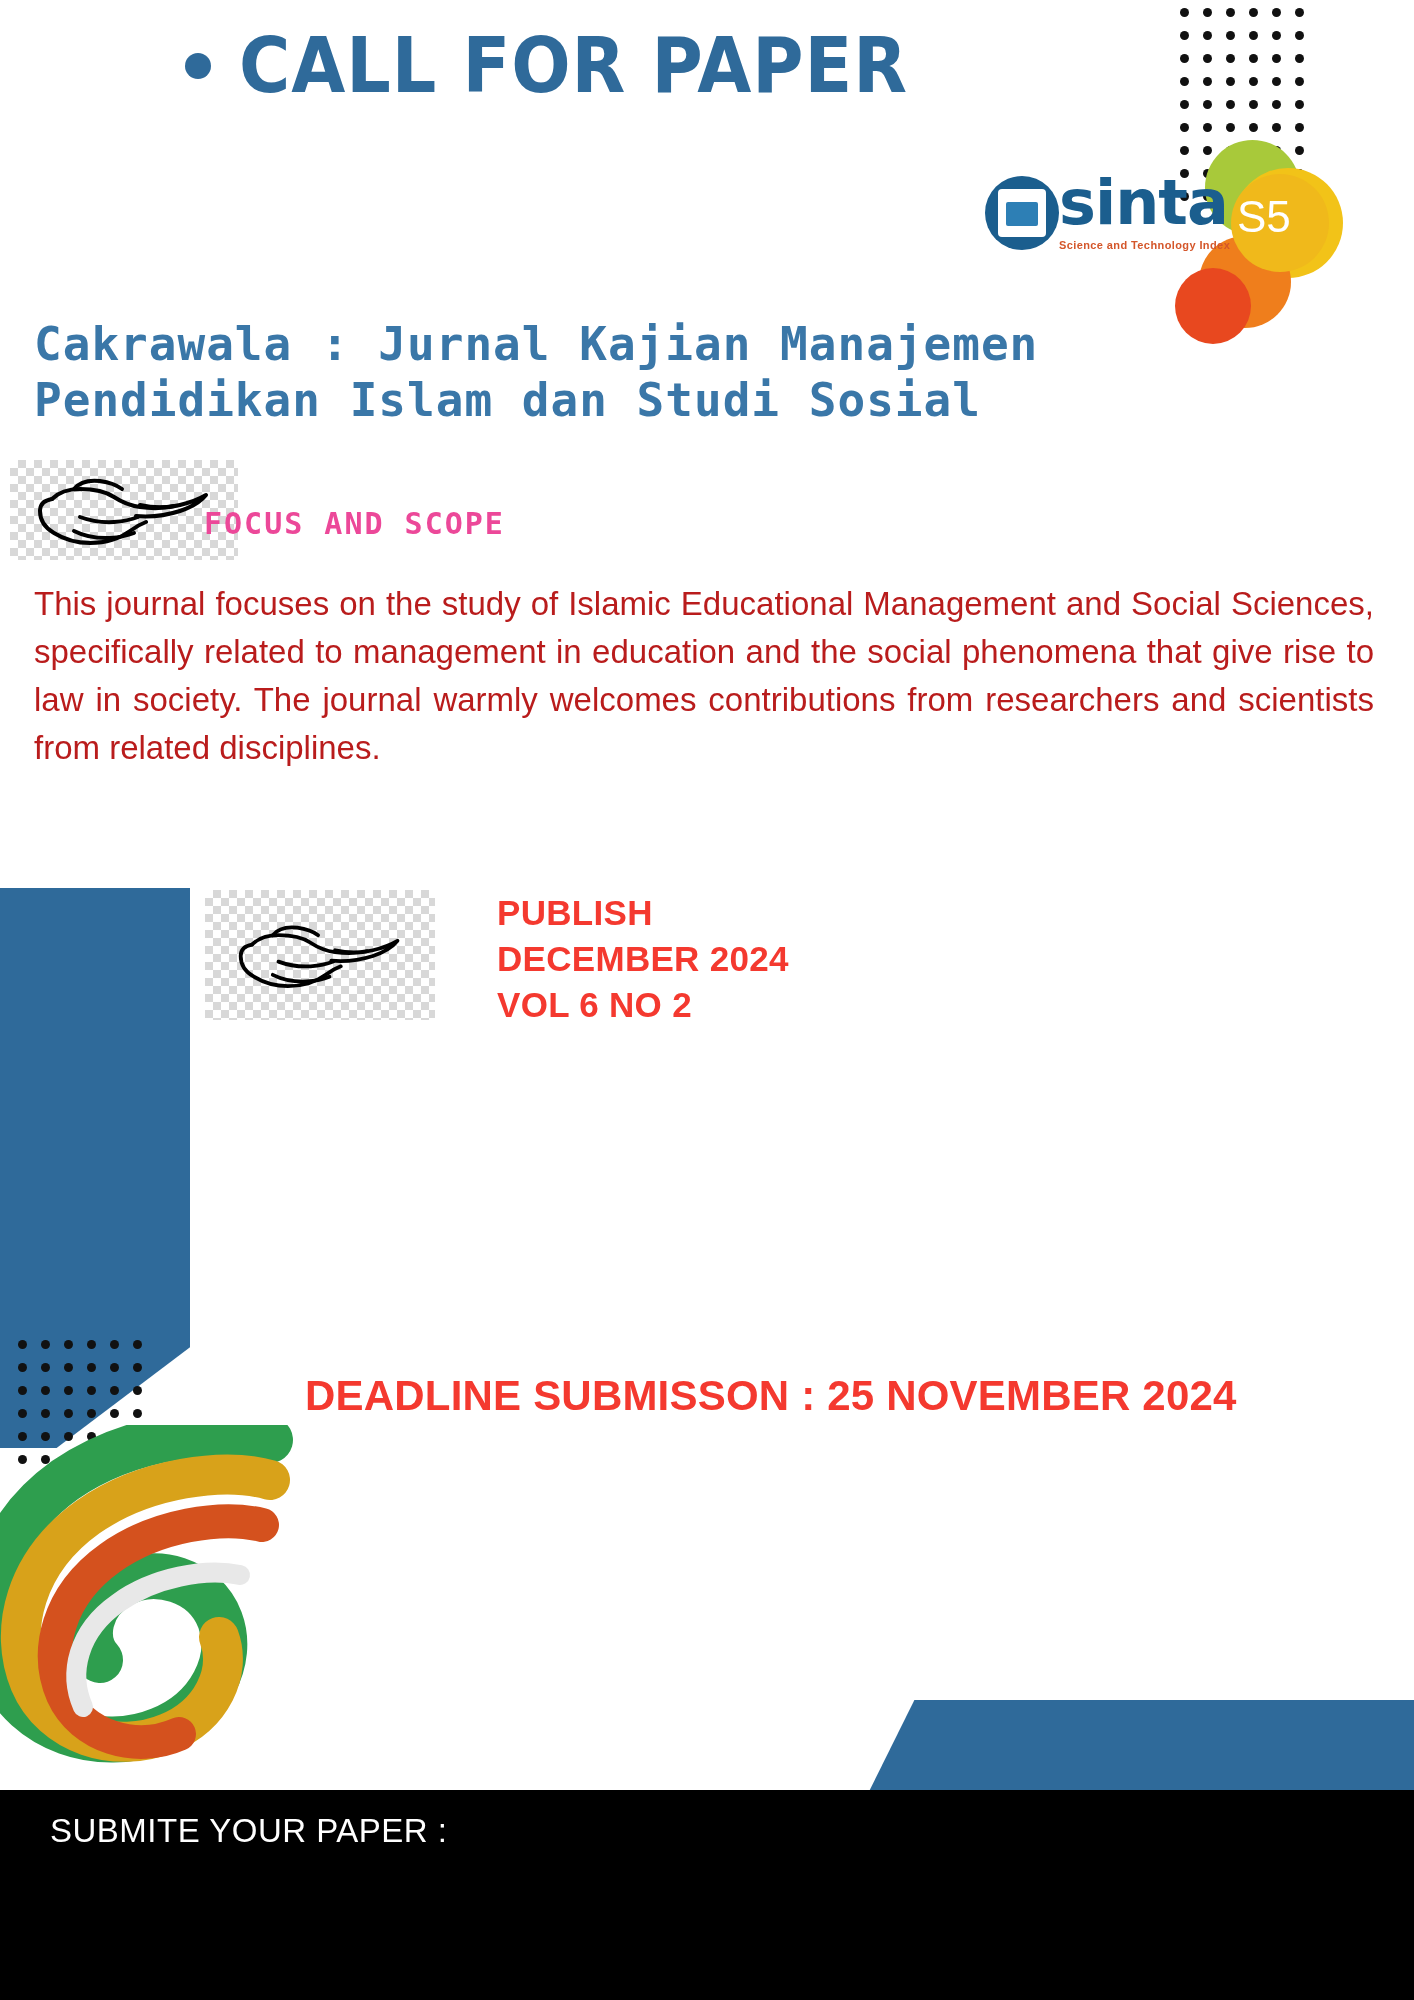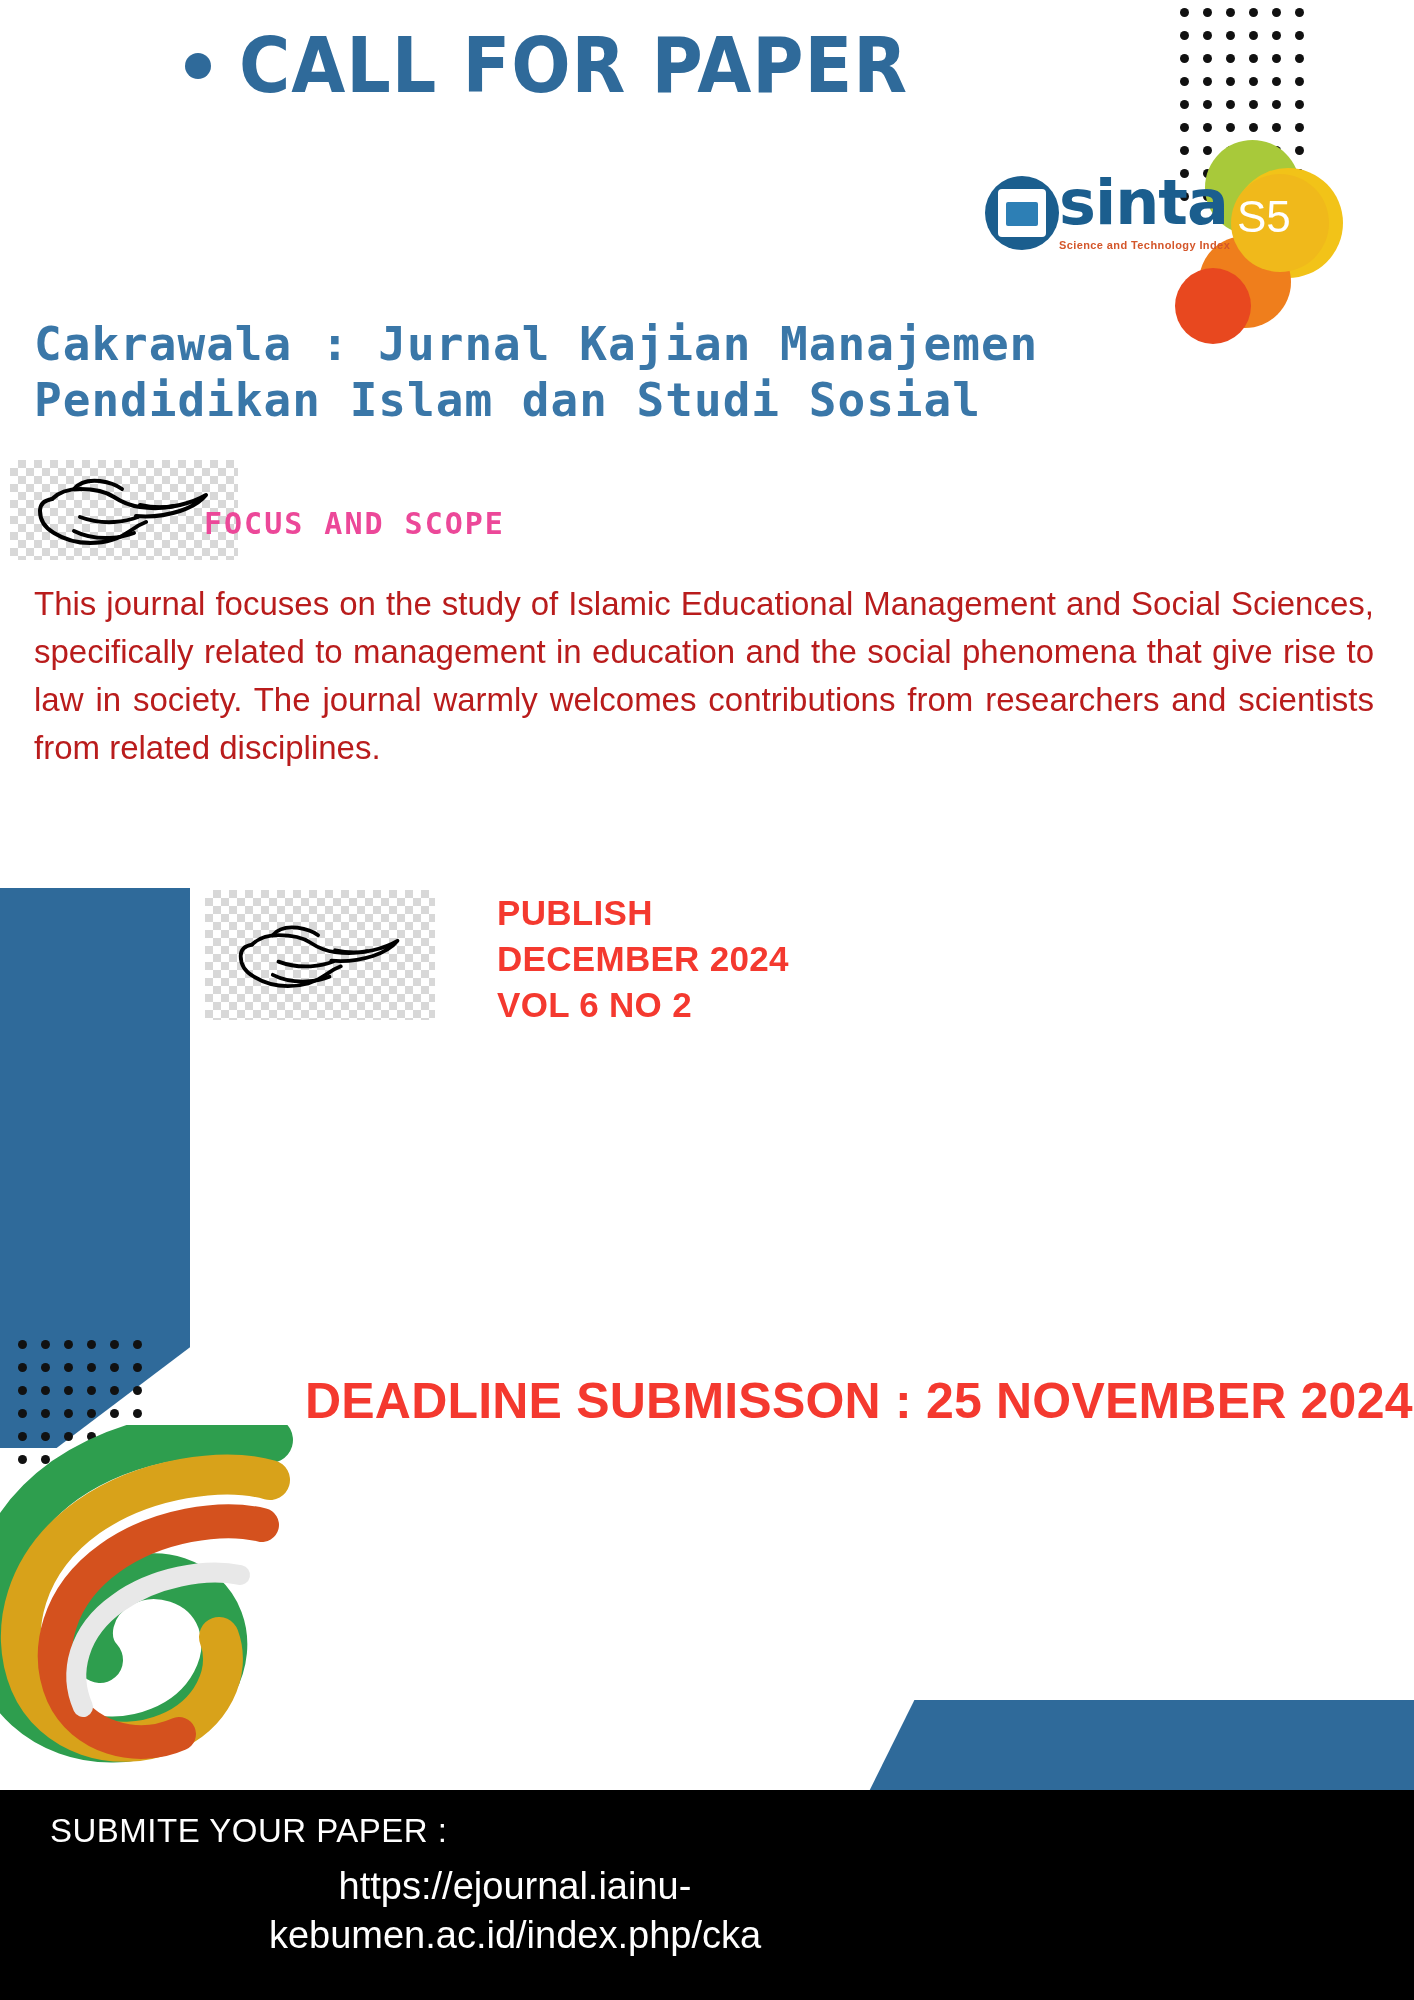--- a/index.html
+++ b/index.html
@@ -229,21 +229,21 @@
     letter-spacing: 0.3px;
   }
 
   
   .deadline {
     position: absolute;
     left: 305px;
     top: 1372px;
     font-family: "Liberation Sans", sans-serif;
     font-weight: bold;
-    font-size: 50px;
+    font-size: 42px;
     color: #f4392f;
     letter-spacing: 0.2px;
     white-space: nowrap;
   }
 
   
   .blue-left-shape {
     position: absolute;
     left: -40px;
     top: 888px;
@@ -472,18 +472,14 @@
     <path d="M300 15 C250 0 160 10 95 55 C25 105 5 185 30 245 C55 305 130 330 190 305 C240 285 265 235 250 195 C235 155 185 140 150 160 C118 178 112 215 130 235" fill="none" stroke="#2e9e4e" stroke-width="46" stroke-linecap="round"></path>
     <path d="M300 55 C255 42 175 52 118 92 C55 137 38 205 60 258 C82 310 146 330 198 308 C242 290 262 247 249 212" fill="none" stroke="#d8a21a" stroke-width="40" stroke-linecap="round"></path>
     <path d="M292 100 C252 90 186 100 140 133 C88 170 74 226 93 270 C112 312 166 328 209 309" fill="none" stroke="#d4511e" stroke-width="34" stroke-linecap="round"></path>
     <path d="M270 150 C235 143 184 152 148 178 C108 206 98 248 113 282" fill="none" stroke="#e8e8e8" stroke-width="20" stroke-linecap="round"></path>
   </svg>
 
   <div class="blue-bottom-shape"></div>
 
   <div class="black-bar"></div>
   <div class="footer-label">SUBMITE YOUR PAPER :</div>
-  <div class="footer-url">
-    <div>https://ejournal.iainu-</div>
-    <div>kebumen.ac.id/index.php/cka</div>
-  </div>
 
 </div>
 
 </body></html>

